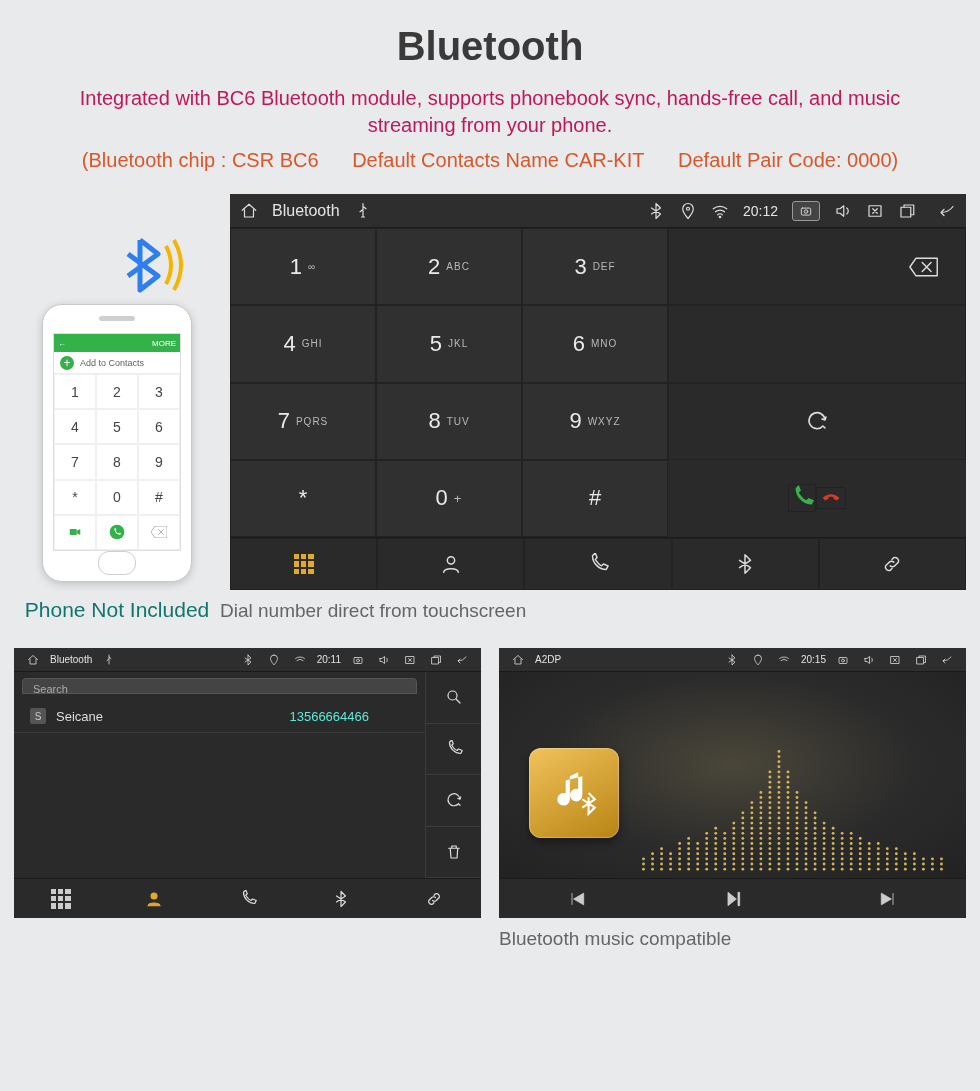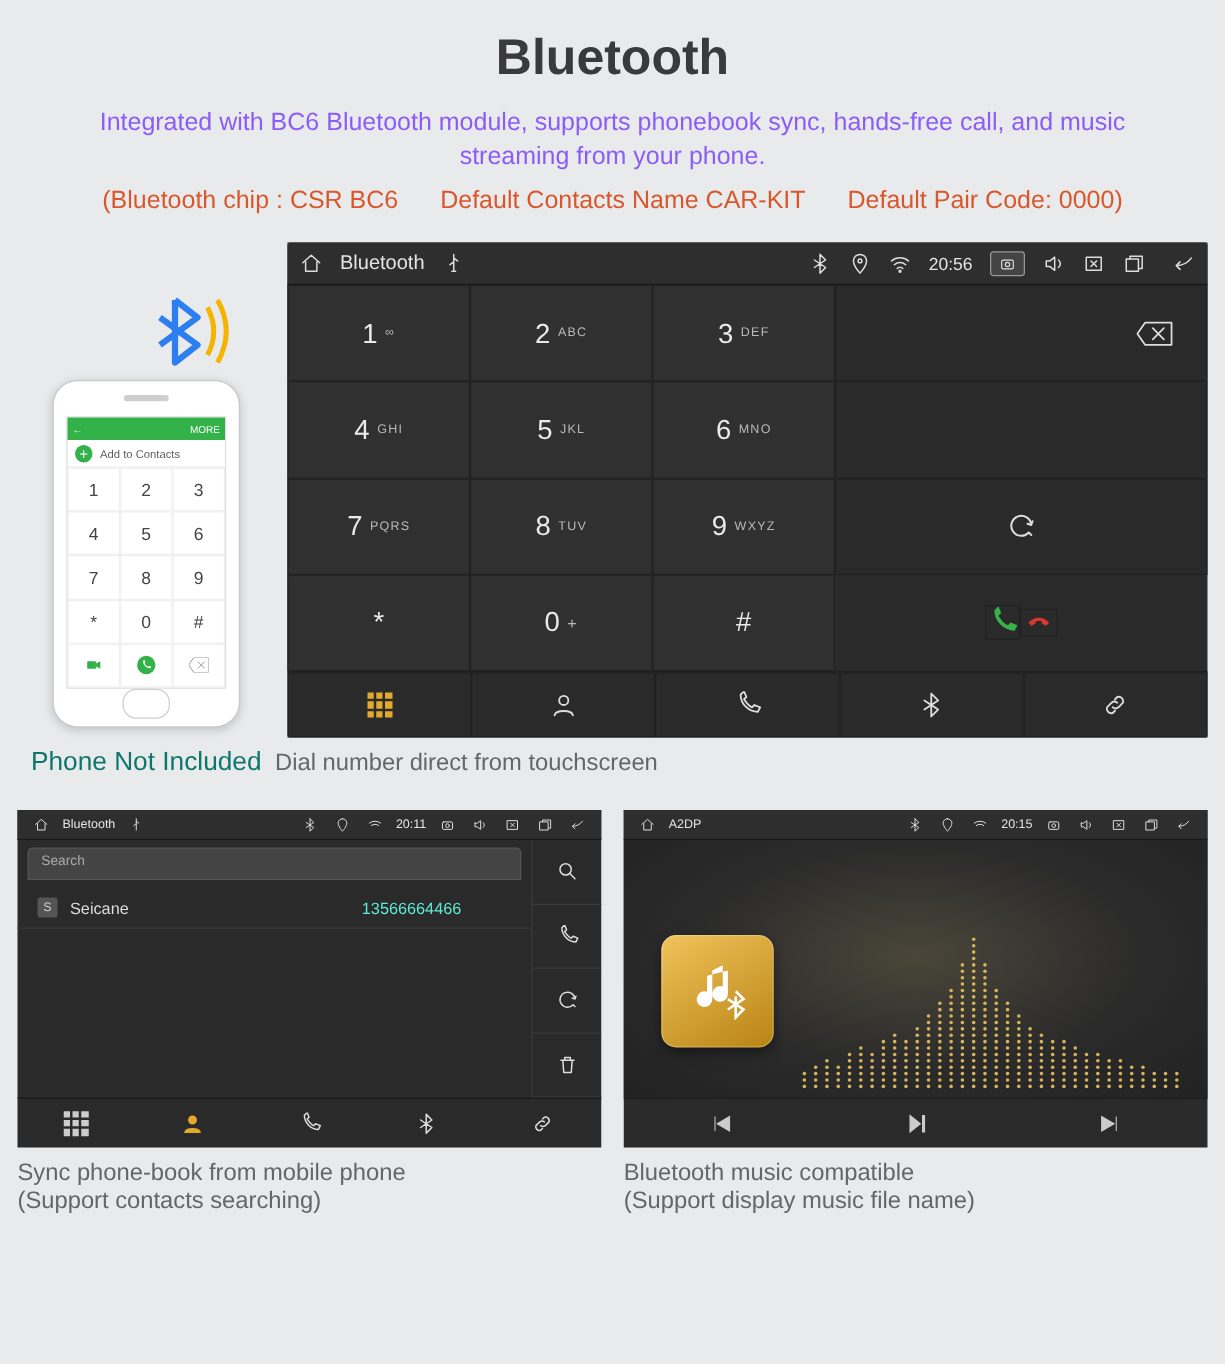--- a/index.html
+++ b/index.html
@@ -1,19 +1,19 @@
 <!DOCTYPE html>
 <html><head>
 <meta charset="utf-8">
 <style>
   *{box-sizing:border-box;margin:0;padding:0;font-family:Arial,Helvetica,sans-serif}
   body{background:#e9eaec;width:980px;height:1091px;overflow:hidden;color:#444}
   .page{padding:18px 14px}
   .title{font-size:40px;font-weight:700;text-align:center;color:#3a3a3a;margin:6px 0 16px}
-  .subtitle{font-size:20px;text-align:center;color:#8b5cf6;padding:0 30px;line-height:1.35}
+  .subtitle{font-size:20px;text-align:center;color:#be185d;padding:0 30px;line-height:1.35}
   .tech{font-size:20px;text-align:center;color:#d9572a;margin-top:10px}
   .tech span{margin:0 14px}
 
   .row1{display:flex;align-items:flex-end;margin-top:22px}
   .phone-col{width:206px;display:flex;flex-direction:column;align-items:center}
   .bt-wave{width:72px;height:66px;margin-bottom:6px;align-self:flex-end;margin-right:28px}
   .phone-frame{width:150px;height:278px;background:#fff;border:1px solid #c9c9c9;border-radius:20px;box-shadow:0 2px 8px rgba(0,0,0,.18);padding:28px 10px 30px;position:relative}
   .phone-frame::before{content:"";position:absolute;top:11px;left:50%;transform:translateX(-50%);width:36px;height:5px;background:#cfcfcf;border-radius:3px}
   .phone-frame::after{content:"";position:absolute;bottom:6px;left:50%;transform:translateX(-50%);width:36px;height:22px;border:1px solid #cfcfcf;border-radius:11px}
   .phone-screen{width:100%;height:100%;background:#fff;border:1px solid #dedede}
@@ -44,21 +44,21 @@
   .hu-bottom .btab{flex:1;display:flex;align-items:center;justify-content:center;border:1px solid #222;cursor:pointer}
   .hu-bottom svg{width:22px;height:22px;stroke:#ccc;fill:none;stroke-width:1.5}
   .caption{font-size:19px;color:#666;margin-top:10px}
   .caption .small{font-size:19px}
 
   .row2{display:flex;gap:18px;margin-top:26px}
   .panel{flex:1;display:flex;flex-direction:column}
   .mini-hu{background:#2a2a2a;height:270px;display:flex;flex-direction:column}
   .mini-hu .hu-status{height:24px;font-size:10px;gap:8px}
   .mini-hu .hu-status svg{width:12px;height:12px}
-  .search-bar{height:26px;margin:6px 8px;background:#444;border-radius:4px 4px 0 0;border:1px solid #555;color:#aaa;font-size:11px;padding:4px 10px}
+  .search-bar{height:16px;margin:6px 8px;background:#444;border-radius:4px 4px 0 0;border:1px solid #555;color:#aaa;font-size:11px;padding:4px 10px}
   .contact-row{display:flex;align-items:center;color:#ddd;font-size:13px;padding:8px 16px;border-bottom:1px solid #3a3a3a}
   .contact-row .tag{width:16px;height:16px;background:#555;border-radius:2px;font-size:10px;display:flex;align-items:center;justify-content:center;margin-right:10px;color:#ccc}
   .contact-row .num{margin-left:auto;margin-right:40px;color:#5eead4}
   .pb-side{display:flex;flex:1}
   .pb-main{flex:1}
   .pb-actions{width:56px;display:flex;flex-direction:column}
   .pb-actions>div{flex:1;display:flex;align-items:center;justify-content:center;border-left:1px solid #3a3a3a;border-bottom:1px solid #3a3a3a}
   .pb-actions svg{width:18px;height:18px;stroke:#ccc;fill:none;stroke-width:1.5}
   .mini-bottom{height:40px;display:flex}
   .mini-bottom .btab{flex:1;display:flex;align-items:center;justify-content:center;border-top:1px solid #1a1a1a;cursor:pointer}
@@ -170,21 +170,21 @@
                 <path d="M12 2a7 7 0 017 7c0 5-7 13-7 13S5 14 5 9a7 7 0 017-7z"></path>
                 <circle cx="12" cy="9" r="2"></circle>
               </svg>
             </span>
           <span class="sicon">
               <svg class="ic" viewBox="0 0 24 24">
                 <path d="M3 9a14 14 0 0118 0M6 13a9 9 0 0112 0M9 17a4 4 0 016 0"></path>
                 <circle cx="12" cy="20" r="1" fill="#ddd"></circle>
               </svg>
             </span>
-          <span>20:56</span>
+          <span>20:12</span>
           <span class="sbox" style="background:#444">
               <svg class="ic" viewBox="0 0 24 24" style="width:14px;height:14px">
                 <rect x="4" y="7" width="16" height="12" rx="2"></rect>
                 <circle cx="12" cy="13" r="3"></circle>
               </svg>
             </span>
           <span class="sicon">
               <svg class="ic" viewBox="0 0 24 24">
                 <path d="M4 9v6h4l5 4V5L8 9H4zM17 8a5 5 0 010 8"></path>
               </svg>
@@ -448,24 +448,20 @@
               <svg class="ic" viewBox="0 0 24 24">
                 <path d="M12 2v20l6-6-12-8m0 8l12-8-6-6"></path>
               </svg>
             </div>
           <div class="btab">
               <svg class="ic" viewBox="0 0 24 24">
                 <path d="M10 14a4 4 0 005 0l4-4a4 4 0 00-5-5l-2 2M14 10a4 4 0 00-5 0l-4 4a4 4 0 005 5l2-2"></path>
               </svg>
             </div>
         </div>
-      </div>
-      <div class="caption">
-        <div>Sync phone-book from mobile phone</div>
-        <div class="small">(Support contacts searching)</div>
       </div>
     </div>
 
     <div class="panel">
       <div class="mini-hu">
         <div class="hu-status">
           <span class="sicon">
               <svg class="ic" viewBox="0 0 24 24">
                 <path d="M3 11 L12 3 L21 11 M6 10 V20 H18 V10"></path>
               </svg>
@@ -839,17 +835,16 @@
             </div>
           <div>
               <svg viewBox="0 0 24 24">
                 <path d="M18 5v14M4 5l12 7L4 19z"></path>
               </svg>
             </div>
         </div>
       </div>
       <div class="caption">
         <div>Bluetooth music compatible</div>
-        <div class="small">(Support display music file name)</div>
       </div>
     </div>
   </div>
 </div>
 
 </body></html>

